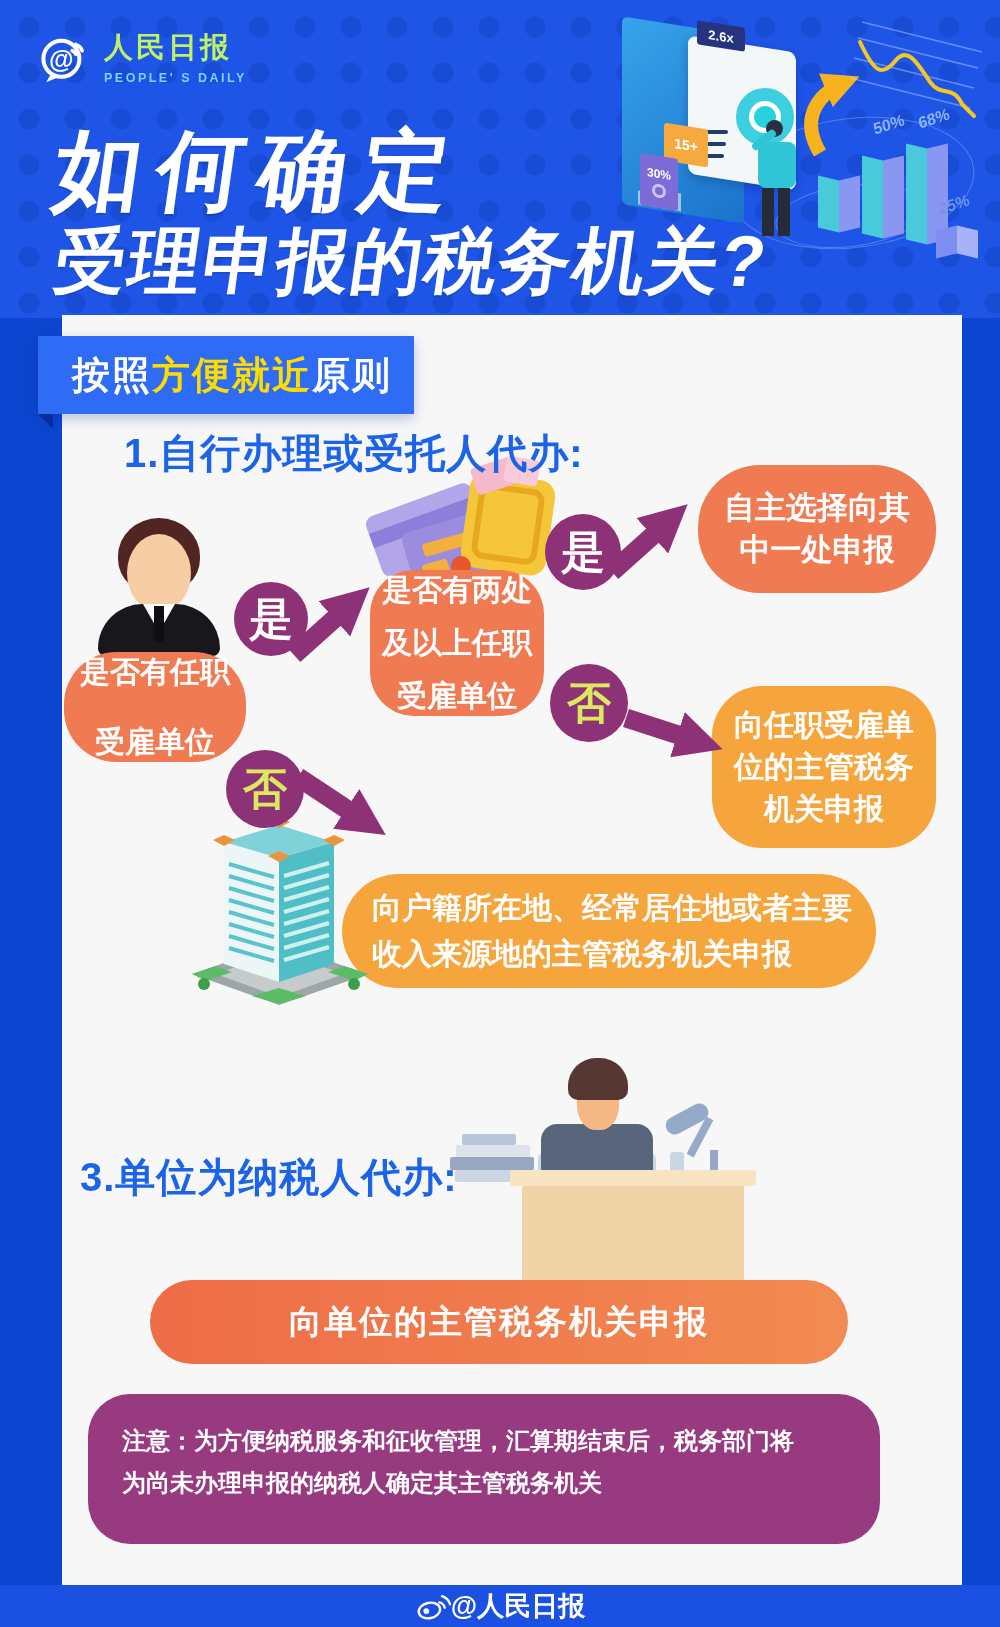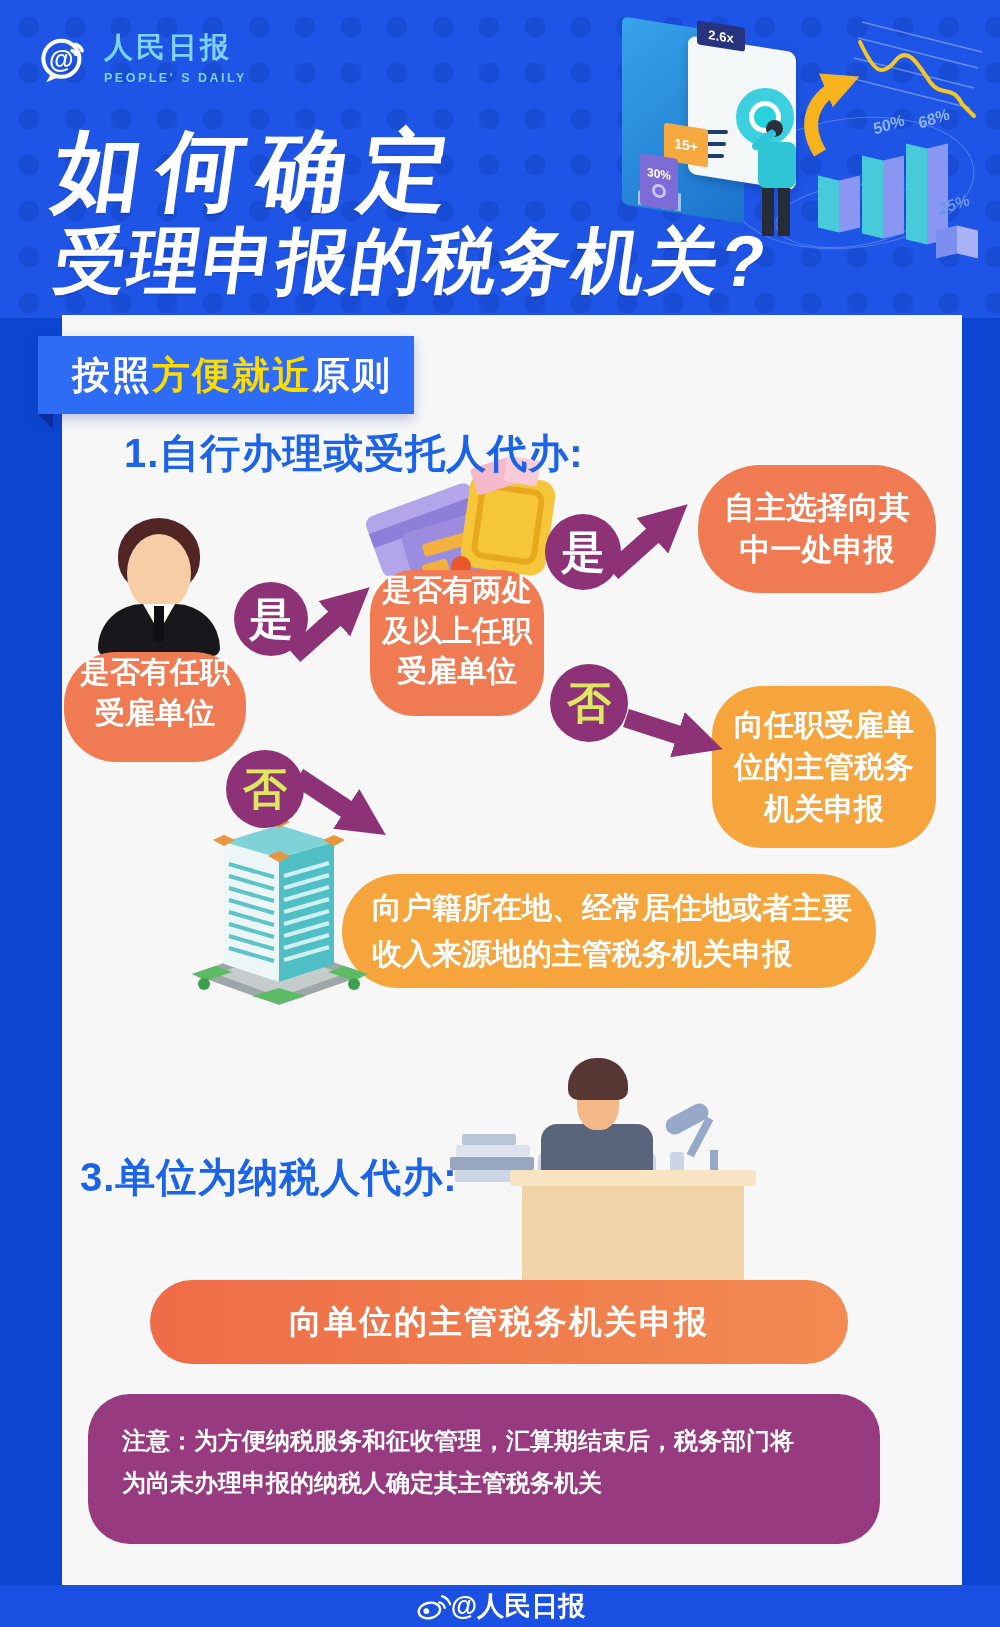--- a/index.html
+++ b/index.html
@@ -9,21 +9,21 @@
   .abs { position:absolute; }
 
   
   #hero { left:0; top:0; width:1000px; height:318px; background:#1E55E6; }
   #hero::before { content:""; position:absolute; inset:0;
     background-image:radial-gradient(circle,#1749CF 10px,transparent 11px);
     background-size:46px 46px; background-position:6px 4px; opacity:.75; }
 
   
   #logo { left:38px; top:28px; display:flex; align-items:center; gap:12px; z-index:5; }
-  .logo-txt .cn { color:#7dd3fc; font-weight:bold; font-size:29px; letter-spacing:3px; }
+  .logo-txt .cn { color:#bef264; font-weight:bold; font-size:29px; letter-spacing:3px; }
   .logo-txt .en { color:#7dd3fc; font-size:12.5px; letter-spacing:2.5px; margin-top:3px; font-weight:bold; }
 
   
   .title-line { color:#fff; font-weight:bold; transform:skewX(-8deg); z-index:4;
                 white-space:nowrap; text-shadow:0 2px 0 rgba(0,0,40,.12); }
   #title1 { left:55px; top:112px; font-size:88px; letter-spacing:14px; }
   #title2 { left:55px; top:214px; font-size:72px; letter-spacing:2px; }
 
   
   #illu { left:580px; top:0; width:420px; height:262px; z-index:3; }
@@ -63,21 +63,21 @@
   #banner .hl { color:#FFDC00; }
   #banner-fold { left:38px; top:414px; width:0; height:0; z-index:5;
                  border-top:15px solid #0A2F9F; border-left:15px solid transparent; }
 
   .sec-heading { font-size:40px; font-weight:bold; color:#1B63E8; letter-spacing:1px; z-index:4; }
   #h1 { left:80px; top:426px;margin-left:44px; }
   #h2 { left:80px; top:1150px; }
 
   
   .qbox { background:#F07A52; color:#fff; font-weight:bold; text-align:center;
-          display:flex; flex-direction:column; justify-content:flex-start; z-index:4;
+          display:flex; flex-direction:column; justify-content:space-between; z-index:4;
           line-height:1.35; }
   .abox { background:#F6A53C; color:#fff; font-weight:bold; z-index:3; }
   #q1 { left:64px;  top:652px; width:182px; height:110px; border-radius:52px; font-size:30px; }
   #q2 { left:370px; top:570px; width:174px; height:146px; border-radius:44px; font-size:30px; }
   #r1 { left:698px; top:465px; width:238px; height:128px; border-radius:62px; font-size:31px;
         display:flex; flex-direction:column; justify-content:center; text-align:center; line-height:1.35; }
   #r2 { left:712px; top:686px; width:224px; height:162px; border-radius:50px; font-size:30px;
         display:flex; flex-direction:column; justify-content:center; text-align:center; line-height:1.4; }
   #r3 { left:342px; top:874px; width:534px; height:114px; border-radius:58px; font-size:30px;
         display:flex; flex-direction:column; justify-content:center; padding-left:30px; line-height:1.55; }

